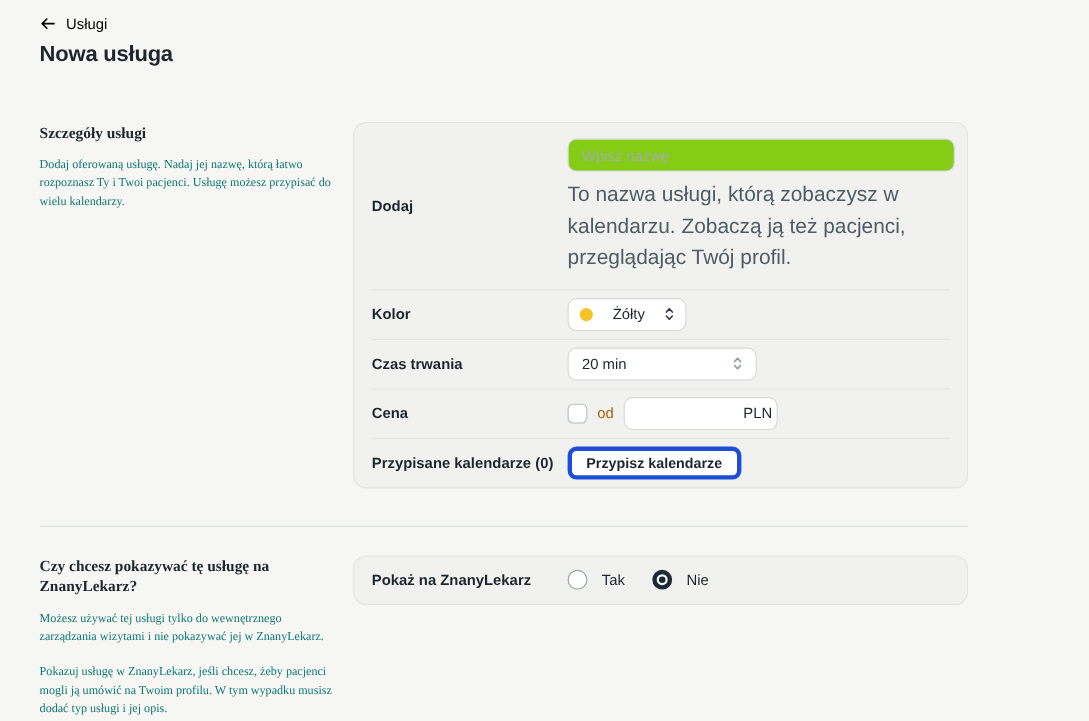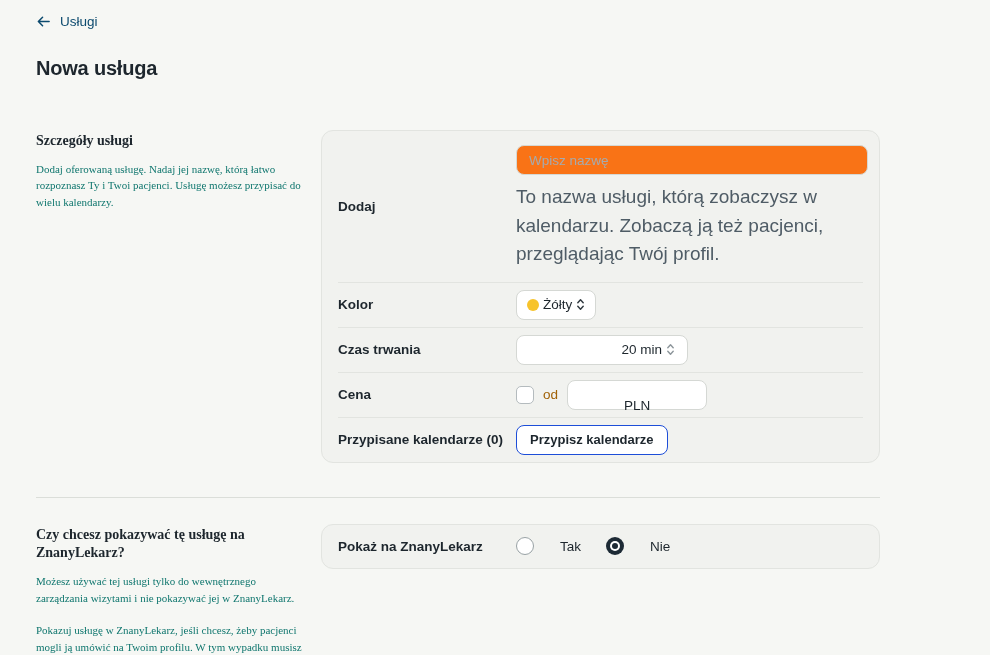--- a/index.html
+++ b/index.html
@@ -11,26 +11,26 @@
     font-family: "Liberation Sans", sans-serif;
     color: #202a32;
     overflow: hidden;
   }
   .container { padding: 14px 36px 0 36px; width: 990px; }
   .content { width: 844px; }
 
   
   .back-link {
     display: inline-flex; align-items: center; gap: 9px;
-    color: #0c4a6e; font-size: 13.5px; text-decoration: none; cursor: pointer;
+    color: #000000; font-size: 13.5px; text-decoration: none; cursor: pointer;
   }
   .back-link svg { display: block; }
   .page-title {
     font-size: 20px; font-weight: 700; color: #1d262d;
-    margin: 24px 0 0 0; letter-spacing: -0.2px;
+    margin: 4px 0 0 0; letter-spacing: -0.2px;
   }
 
   
   .section { display: flex; align-items: flex-start; }
   .section-1 { margin-top: 50px; }
   .col-left { width: 285px; flex-shrink: 0; padding-right: 14px; font-family: Liberation Serif, serif; }
   .col-left h2 {
     font-size: 14px; font-weight: 700; color: #1d262d;
     margin: 2px 0 10px 0; line-height: 1.35;
   }
@@ -45,66 +45,66 @@
   .row { display: flex; align-items: center; padding: 7px 16px; min-height: 43px; }
   .row.row-name { padding: 14px 16px 13px 16px; }
   .row-label { width: 178px; flex-shrink: 0; font-size: 13.5px; font-weight: 700; color: #1d262d; }
   .row-field { flex: 1; display: flex; align-items: center; }
   .divider { height: 1px; background: #e2e4e0; margin: 0 16px; }
 
   
   .field-stack { width: 352px; }
   .text-input {
     width: 100%; height: 30px; border: 1px solid #d5d8d4; border-radius: 8px;
-    background: #f97316; padding: 0 12px; font-size: 13.5px;
+    background: #84cc16; padding: 0 12px; font-size: 13.5px;
     font-family: inherit; color: #202a32; outline: none;
   }
   .text-input::placeholder { color: #a4abaf; }
   .helper { font-size: 19px; color: #4f5c66; line-height: 1.5; margin-top: 8px; }
 
   .select-pill {
     display: inline-flex; align-items: center; height: 30px;
     background: #ffffff; border: 1px solid #d5d8d4; border-radius: 8px;
-    padding: 0 10px; font-size: 13.5px; color: #1d262d; cursor: pointer; gap: 4px;
+    padding: 0 10px; font-size: 13.5px; color: #1d262d; cursor: pointer; gap: 18px;
   }
   .select-pill .caret { display: flex; color: #30393f; }
-  .duration-select { width: 172px; justify-content: flex-end; padding: 0 12px; }
+  .duration-select { width: 172px; justify-content: space-between; padding: 0 12px; }
   .duration-select .caret { color: #8d969b; }
   .color-dot { width: 12px; height: 12px; border-radius: 50%; flex-shrink: 0; }
 
   .checkbox {
     width: 18px; height: 18px; background: #fff; border: 1px solid #b4bbbe;
     border-radius: 5px; margin-right: 9px; cursor: pointer; flex-shrink: 0;
   }
   .od-label { font-size: 13.5px; color: #a16207; margin-right: 9px; }
   .price-shell {
     display: flex; align-items: center; width: 140px; height: 30px;
-    background: #fff; border: 1px solid #d5d8d4; border-radius: 8px; padding: 0 4px; flex-direction: column;
+    background: #fff; border: 1px solid #d5d8d4; border-radius: 8px; padding: 0 4px;
   }
   .price-shell input {
     border: none; background: transparent; outline: none; flex: 1; min-width: 0;
     font-size: 13.5px; font-family: inherit; color: #202a32;
   }
   .price-suffix { font-size: 13.5px; color: #1d262d; }
 
   .btn {
     height: 30px; padding: 0 13px; background: #ffffff;
-    border: 1px solid #1d4ed8; border-radius: 8px;
+    border: 4px solid #1d4ed8; border-radius: 8px;
     font-size: 13px; font-weight: 700; color: #1d262d;
     font-family: inherit; cursor: pointer;
   }
 
   .section-rule {
     border: none; border-top: 1px solid #dbded9;
     margin: 34px 0 26px 0; width: 844px;
   }
 
   
   .radio-group { display: flex; align-items: center; gap: 25px; }
-  .radio-opt { display: inline-flex; align-items: center; gap: 26px; cursor: pointer; }
+  .radio-opt { display: inline-flex; align-items: center; gap: 13px; cursor: pointer; }
   .radio-opt .opt-label { font-size: 13.5px; color: #1d262d; }
   .radio { width: 18px; height: 18px; border-radius: 50%; flex-shrink: 0; }
   .radio.off { background: #fff; border: 1.5px solid #99a2a5; }
   .radio.on {
     background: #1d2a35; display: flex; align-items: center; justify-content: center;
   }
   .radio.on .ring {
     width: 10px; height: 10px; border-radius: 50%; background: #ffffff;
     display: flex; align-items: center; justify-content: center;
   }

